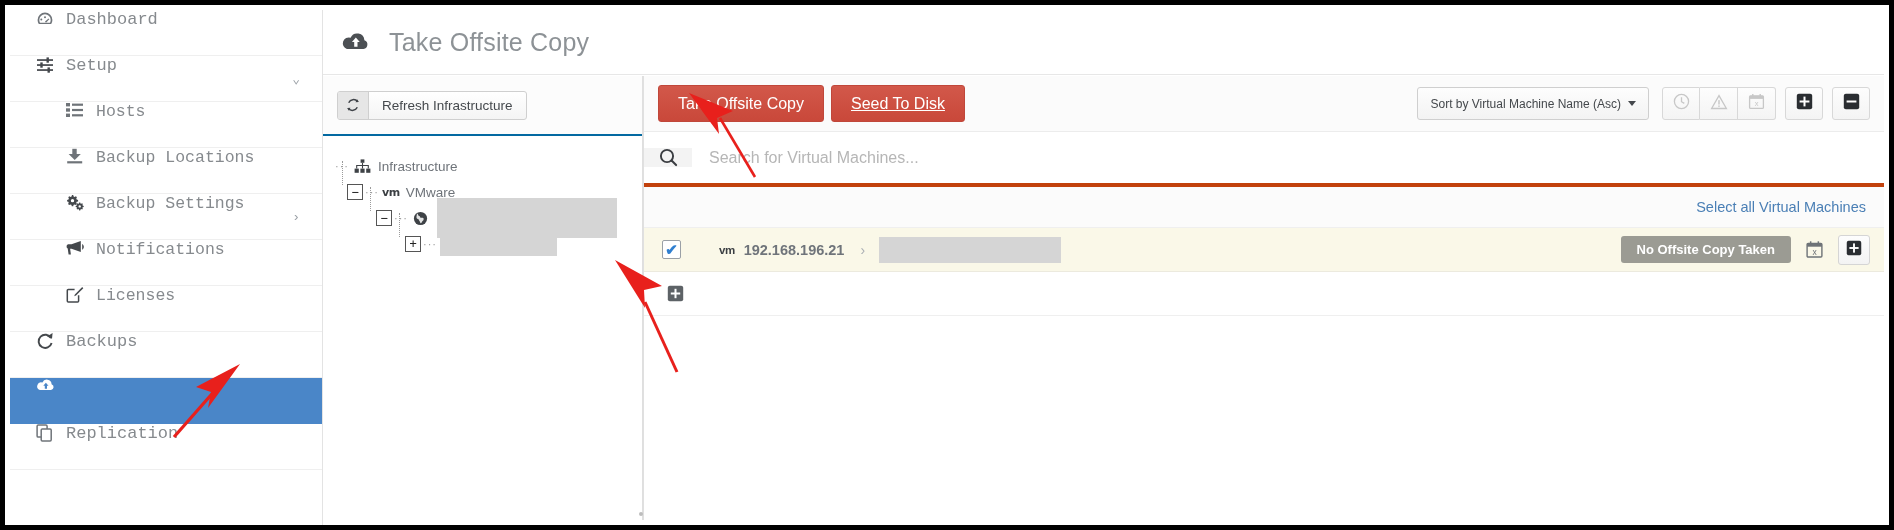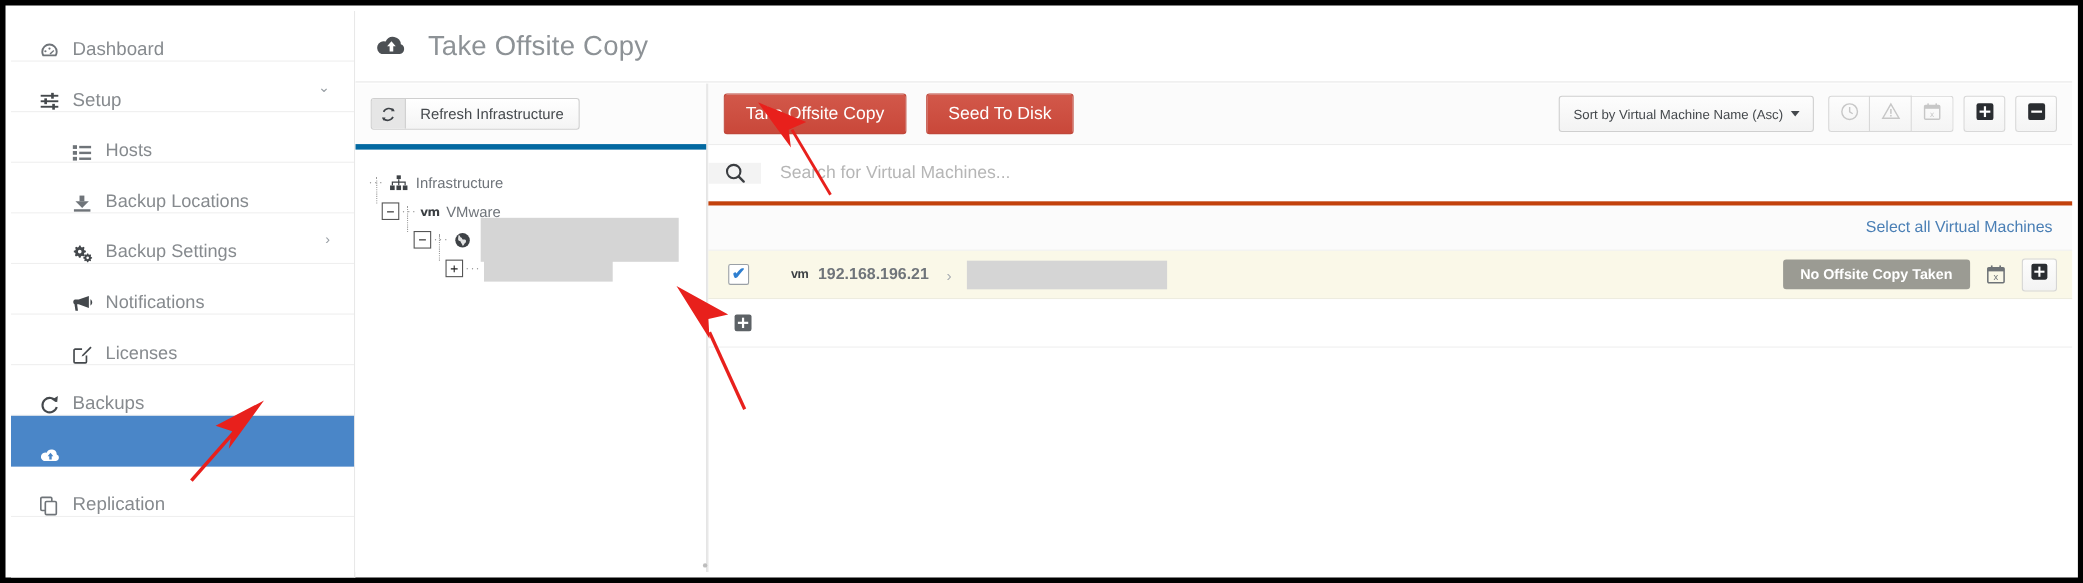--- a/index.html
+++ b/index.html
@@ -31,29 +31,30 @@
     width: 313px;
     height: 520px;
     background: #ffffff;
     border-right: 1px solid #e3e3e3;
     box-sizing: border-box;
     overflow: hidden;
   }
   .nav-item {
     position: relative;
     display: flex;
-    align-items: flex-end;
+    align-items: flex-start;
     height: 46px;
     padding-left: 26px;
     box-sizing: border-box;
     color: #868a8e;
     font-size: 17px;
     border-bottom: 1px solid #efefef;
     cursor: pointer;
     white-space: nowrap;
+    font-family: Liberation Mono, monospace;
   }
   .nav-item.sub {
     padding-left: 56px;
     font-size: 16.5px;
   }
   .nav-item.active {
     background: #4a86c8;
     color: #ffffff;
     border-bottom: 1px solid #4a86c8;
   }
@@ -130,21 +131,21 @@
     width: 320px;
     flex: 0 0 320px;
     box-sizing: border-box;
     border-right: 1px solid #dfdfdf;
     background: #ffffff;
     position: relative;
   }
   #tree-toolbar {
     height: 60px;
     box-sizing: border-box;
-    border-bottom: 5px solid #0369a1;
+    border-bottom: 2px solid #0369a1;
     display: flex;
     align-items: center;
     padding-left: 14px;
     background: #fcfcfc;
   }
   .btn-default {
     display: inline-flex;
     align-items: center;
     border: 1px solid #cfcfcf;
     border-radius: 3px;
@@ -252,21 +253,21 @@
     color: #ffffff;
     font-size: 16px;
     height: 37px;
     line-height: 35px;
     padding: 0 19px;
     border-radius: 3px;
     cursor: pointer;
     box-sizing: border-box;
     white-space: nowrap;
   }
-  #list-toolbar .btn-danger + .btn-danger { margin-left: 18px; }
+  #list-toolbar .btn-danger + .btn-danger { margin-left: 7px; text-decoration: underline; }
   .tb-spacer { flex: 1 1 auto; }
 
   .sort-select {
     display: inline-flex;
     align-items: center;
     gap: 7px;
     border: 1px solid #cfcfcf;
     border-radius: 3px;
     background: linear-gradient(#fdfdfd, #f3f3f3);
     height: 33px;

